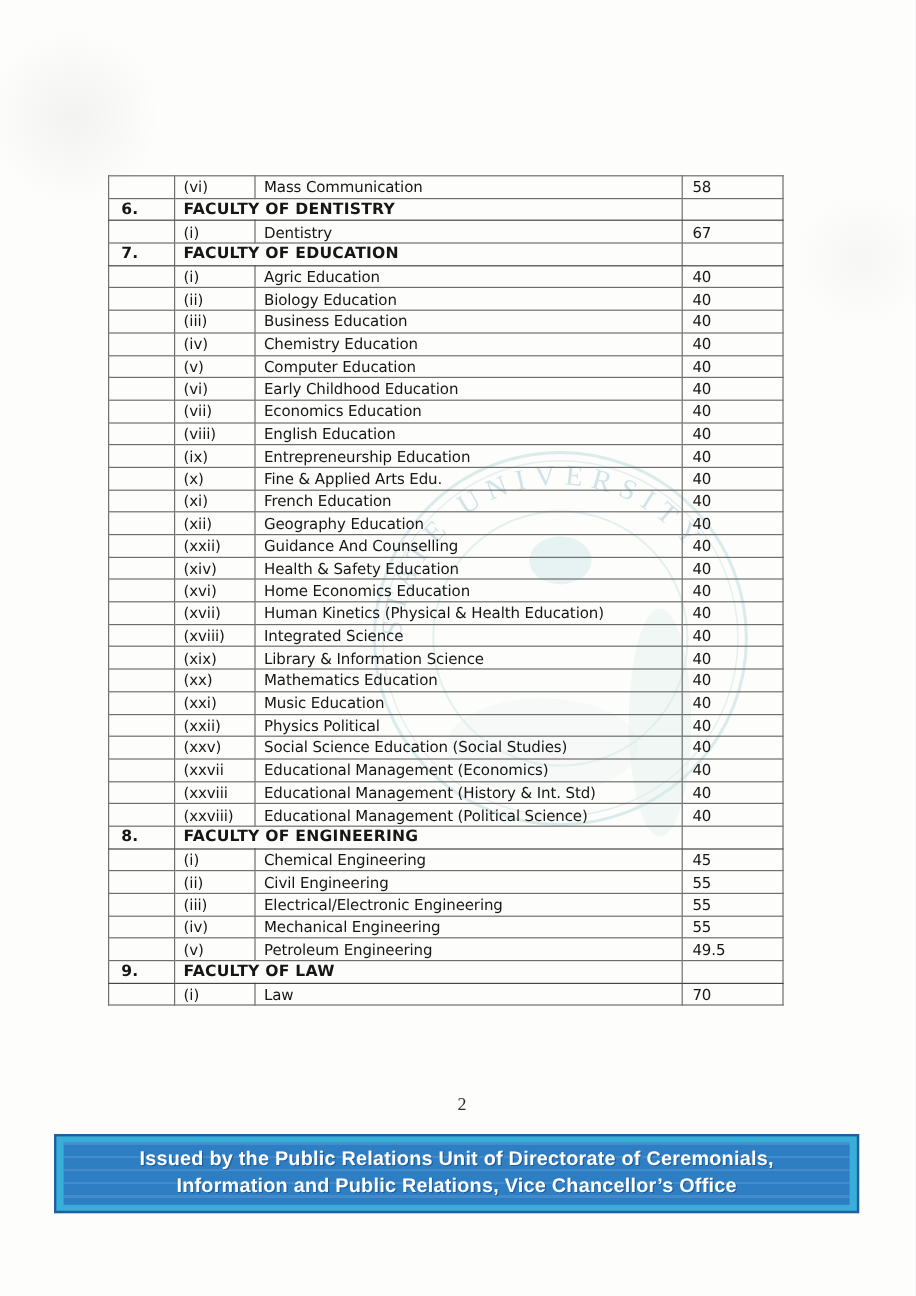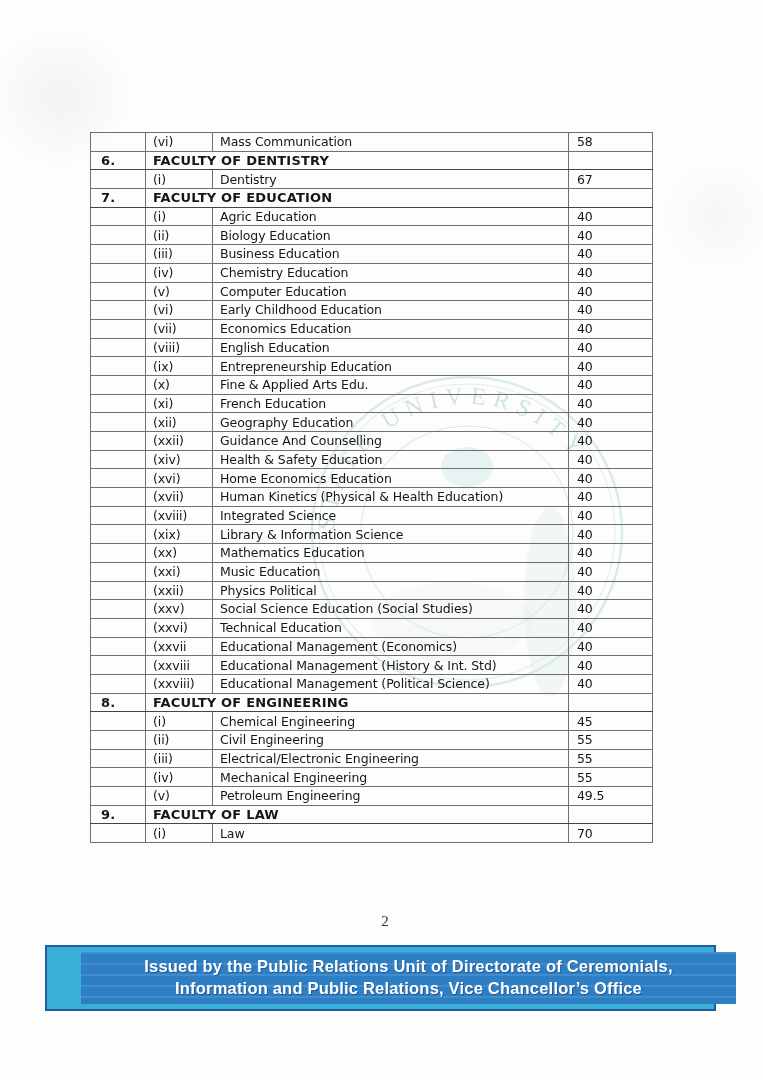--- a/index.html
+++ b/index.html
@@ -15,21 +15,21 @@
   .page::before{
     content:"";position:absolute;inset:0;
     background:
       radial-gradient(circle at 8% 9%, rgba(120,120,120,.08), transparent 6%),
       radial-gradient(circle at 94% 20%, rgba(120,120,120,.05), transparent 5%);
     pointer-events:none;
   }
   .watermark{position:absolute;left:302px;top:372px;opacity:.75;pointer-events:none;}
 
   table.doc-table{
-    position:absolute;left:90px;top:132px;width:562px;
+    position:absolute;left:90px;top:146px;width:562px;
     border-collapse:collapse;table-layout:fixed;
     background:transparent;
   }
   .doc-table td{
     border:1px solid #6f6f6f;
     height:17.7px;
     padding:0 4px 0 7px;
     font-size:12.5px;
     line-height:1.05;
     color:#161616;
@@ -64,21 +64,20 @@
     background:
       repeating-linear-gradient(180deg, rgba(255,255,255,.10) 0 2px, rgba(255,255,255,0) 2px 11px),
       #2e7ec4;
     display:flex;flex-direction:column;align-items:center;justify-content:center;
     color:#ffffff;
     font-family:"Liberation Sans","DejaVu Sans",sans-serif;
     font-weight:bold;font-size:16.5px;line-height:1.32;
     text-align:center;
     text-shadow:1px 1px 0 rgba(18,62,120,.55);
     letter-spacing:.2px;
-    margin-left:28px;
   }
 </style>
 </head>
 <body>
 
 <div class="page">
 
   <svg class="watermark" width="330" height="330" viewBox="0 0 330 330">
     <defs>
       <path id="arcTop" d="M 32 165 A 133 133 0 0 1 298 165" fill="none"></path>
@@ -251,26 +250,20 @@
           <td class="c-mark">40</td>
         </tr>
         <tr>
           <td class="c-sn"></td>
           <td class="c-num">(xxv)</td>
           <td class="c-dept">Social Science Education (Social Studies)</td>
           <td class="c-mark">40</td>
         </tr>
         <tr>
           <td class="c-sn"></td>
-          <td class="c-num">(xxvi)</td>
-          <td class="c-dept">Technical Education</td>
-          <td class="c-mark">40</td>
-        </tr>
-        <tr>
-          <td class="c-sn"></td>
           <td class="c-num">(xxvii</td>
           <td class="c-dept">Educational Management (Economics)</td>
           <td class="c-mark">40</td>
         </tr>
         <tr>
           <td class="c-sn"></td>
           <td class="c-num">(xxviii</td>
           <td class="c-dept">Educational Management (History &amp; Int. Std)</td>
           <td class="c-mark">40</td>
         </tr>

